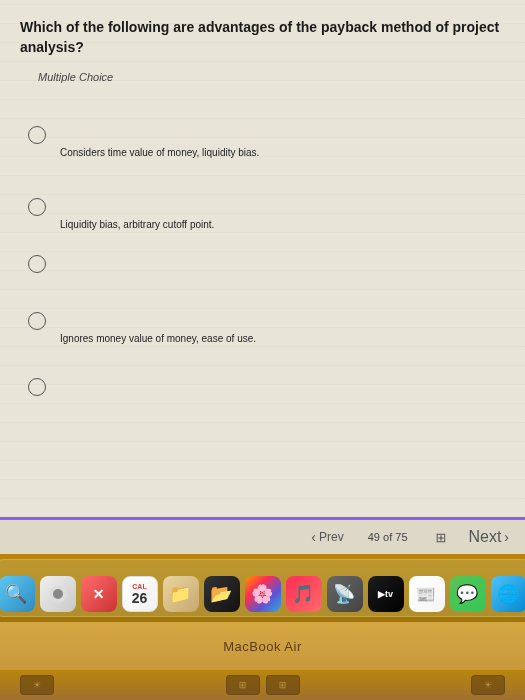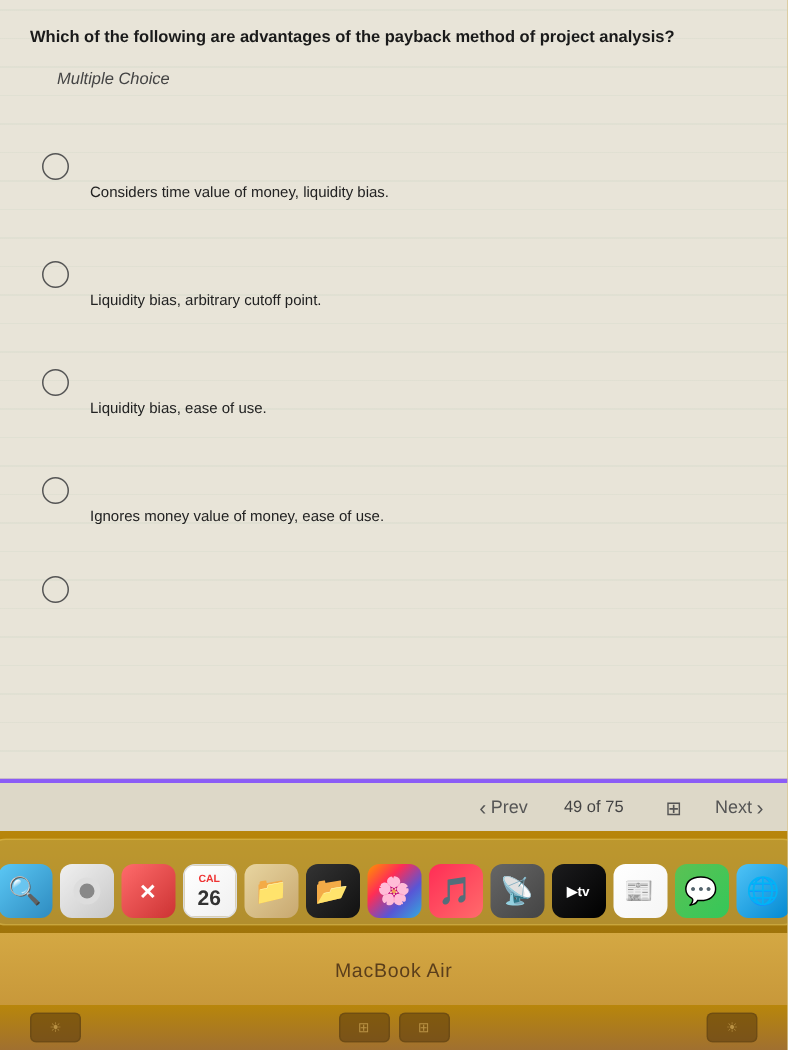--- a/index.html
+++ b/index.html
@@ -28,21 +28,21 @@
           transparent 18px,
           rgba(180,200,180,0.15) 18px,
           rgba(180,200,180,0.15) 19px
         );
       flex: 1;
       padding: 18px 20px 10px 20px;
       position: relative;
     }
 
     .question-text {
-      font-size: 11px;
+      font-size: 14px;
       font-weight: 600;
       color: #1a1a1a;
       line-height: 1.4;
       margin-bottom: 14px;
     }
 
     .multiple-choice-label {
       font-size: 11px;
       color: #444;
       font-style: italic;
@@ -113,21 +113,21 @@
       margin: 0 6px;
     }
 
     .grid-icon {
       color: #555;
       font-size: 13px;
       margin: 0 4px;
     }
 
     .nav-next {
-      font-size: 12px;
+      font-size: 16px;
       color: #555;
       text-decoration: none;
       display: flex;
       align-items: center;
       gap: 3px;
       font-weight: 500;
     }
 
     .nav-next:after {
       content: '›';
@@ -246,21 +246,20 @@
         <span class="option-text">Considers time value of money, liquidity bias.</span>
       </li>
 
       <li class="option-item">
         <div class="radio-circle"></div>
         <span class="option-text">Liquidity bias, arbitrary cutoff point.</span>
       </li>
 
       <li class="option-item">
         <div class="radio-circle"></div>
-        <span class="option-text">Liquidity bias, ease of use.</span>
       </li>
 
       <li class="option-item">
         <div class="radio-circle"></div>
         <span class="option-text">Ignores money value of money, ease of use.</span>
       </li>
 
       <li class="option-item">
         <div class="radio-circle"></div>
         <span class="option-text"></span>

